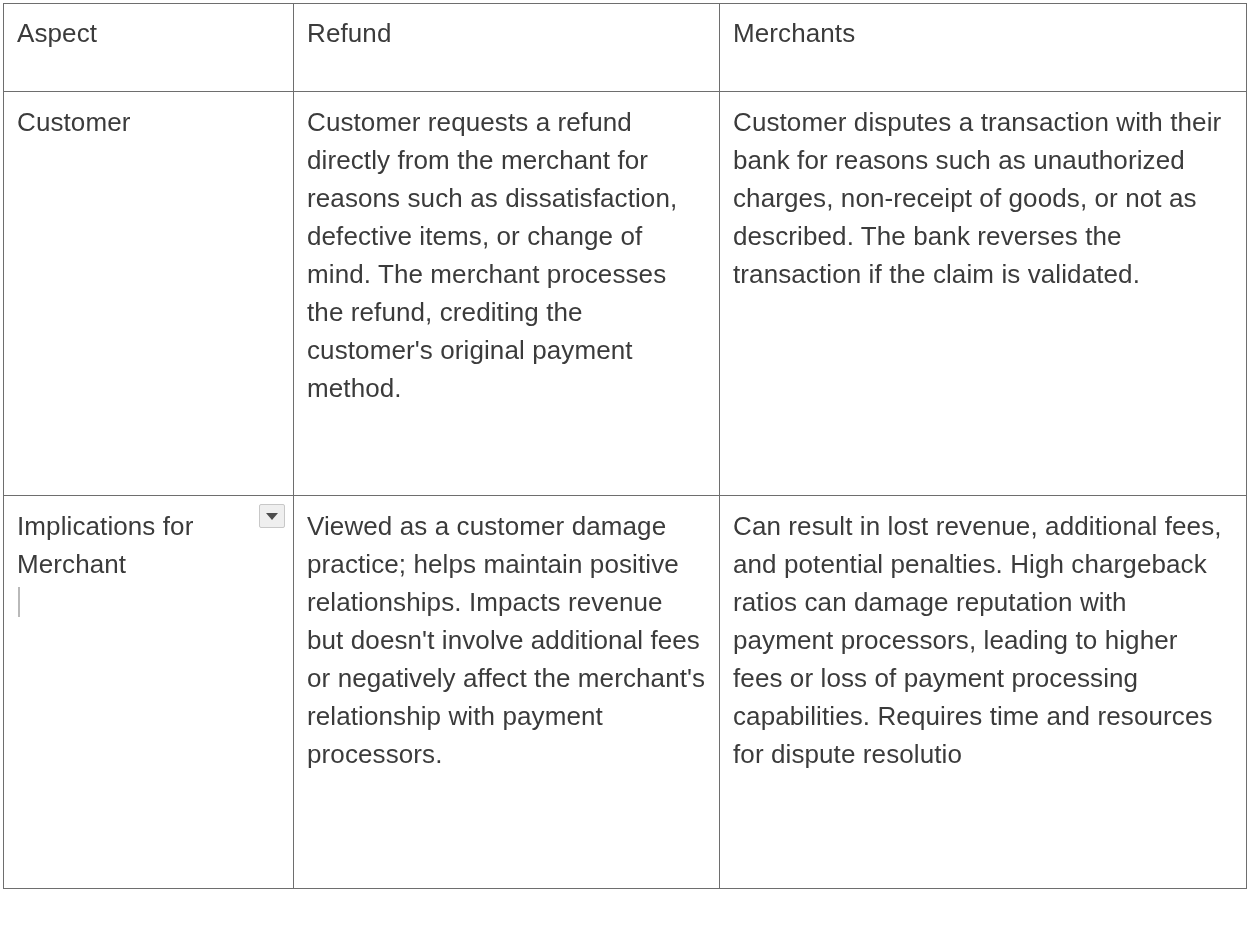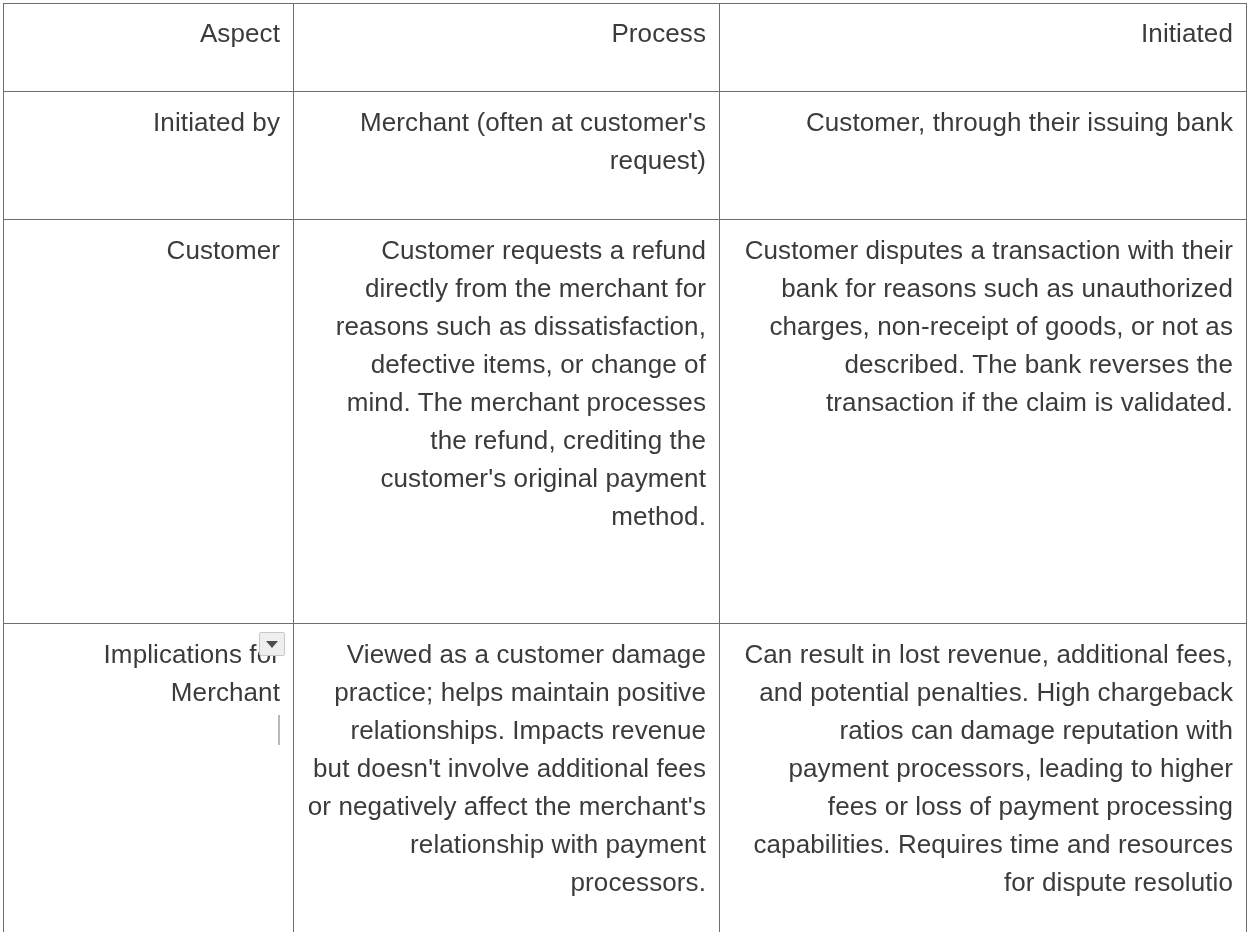--- a/index.html
+++ b/index.html
@@ -17,21 +17,20 @@
     -webkit-font-smoothing: antialiased;
   }
 
   .table-wrap {
     position: absolute;
     left: 3px;
     top: 3px;
     width: 1243px;
     height: 921px;
     box-sizing: border-box;
-    text-align: right;
   }
 
   table.comparison-table {
     width: 1243px;
     border-collapse: collapse;
     table-layout: fixed;
     background: #ffffff;
   }
 
   table.comparison-table td {
@@ -112,38 +111,27 @@
       <col class="col-refund">
       <col class="col-chargeback">
     </colgroup>
     <tbody>
 
       <tr class="header-row">
         <td>
           <span class="cell-text">Aspect</span>
         </td>
         <td>
-          <span class="cell-text">Process</span>
+          <span class="cell-text">Refund</span>
         </td>
         <td>
-          <span class="cell-text">Initiated</span>
+          <span class="cell-text">Merchants</span>
         </td>
       </tr>
 
-      <tr class="row-initiated">
-        <td>
-          <span class="cell-text">Initiated by</span>
-        </td>
-        <td>
-          <span class="cell-text">Merchant (often at customer's request)</span>
-        </td>
-        <td>
-          <span class="cell-text">Customer, through their issuing bank</span>
-        </td>
-      </tr>
 
       <tr class="row-process">
         <td>
           <span class="cell-text">Customer</span>
         </td>
         <td>
           <span class="cell-text">Customer requests a refund directly from the merchant for reasons such as dissatisfaction, defective items, or change of mind. The merchant processes the refund, crediting the customer's original payment method.</span>
         </td>
         <td>
           <span class="cell-text">Customer disputes a transaction with their bank for reasons such as unauthorized charges, non-receipt of goods, or not as described. The bank reverses the transaction if the claim is validated.</span>

